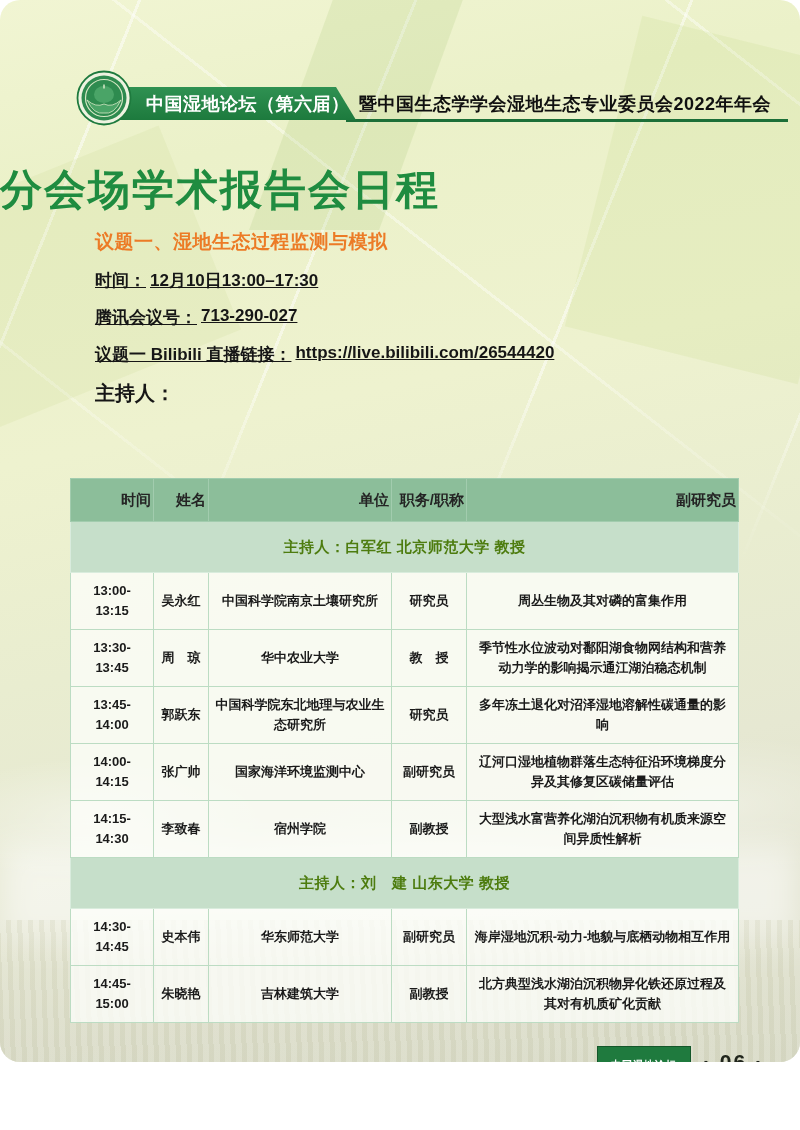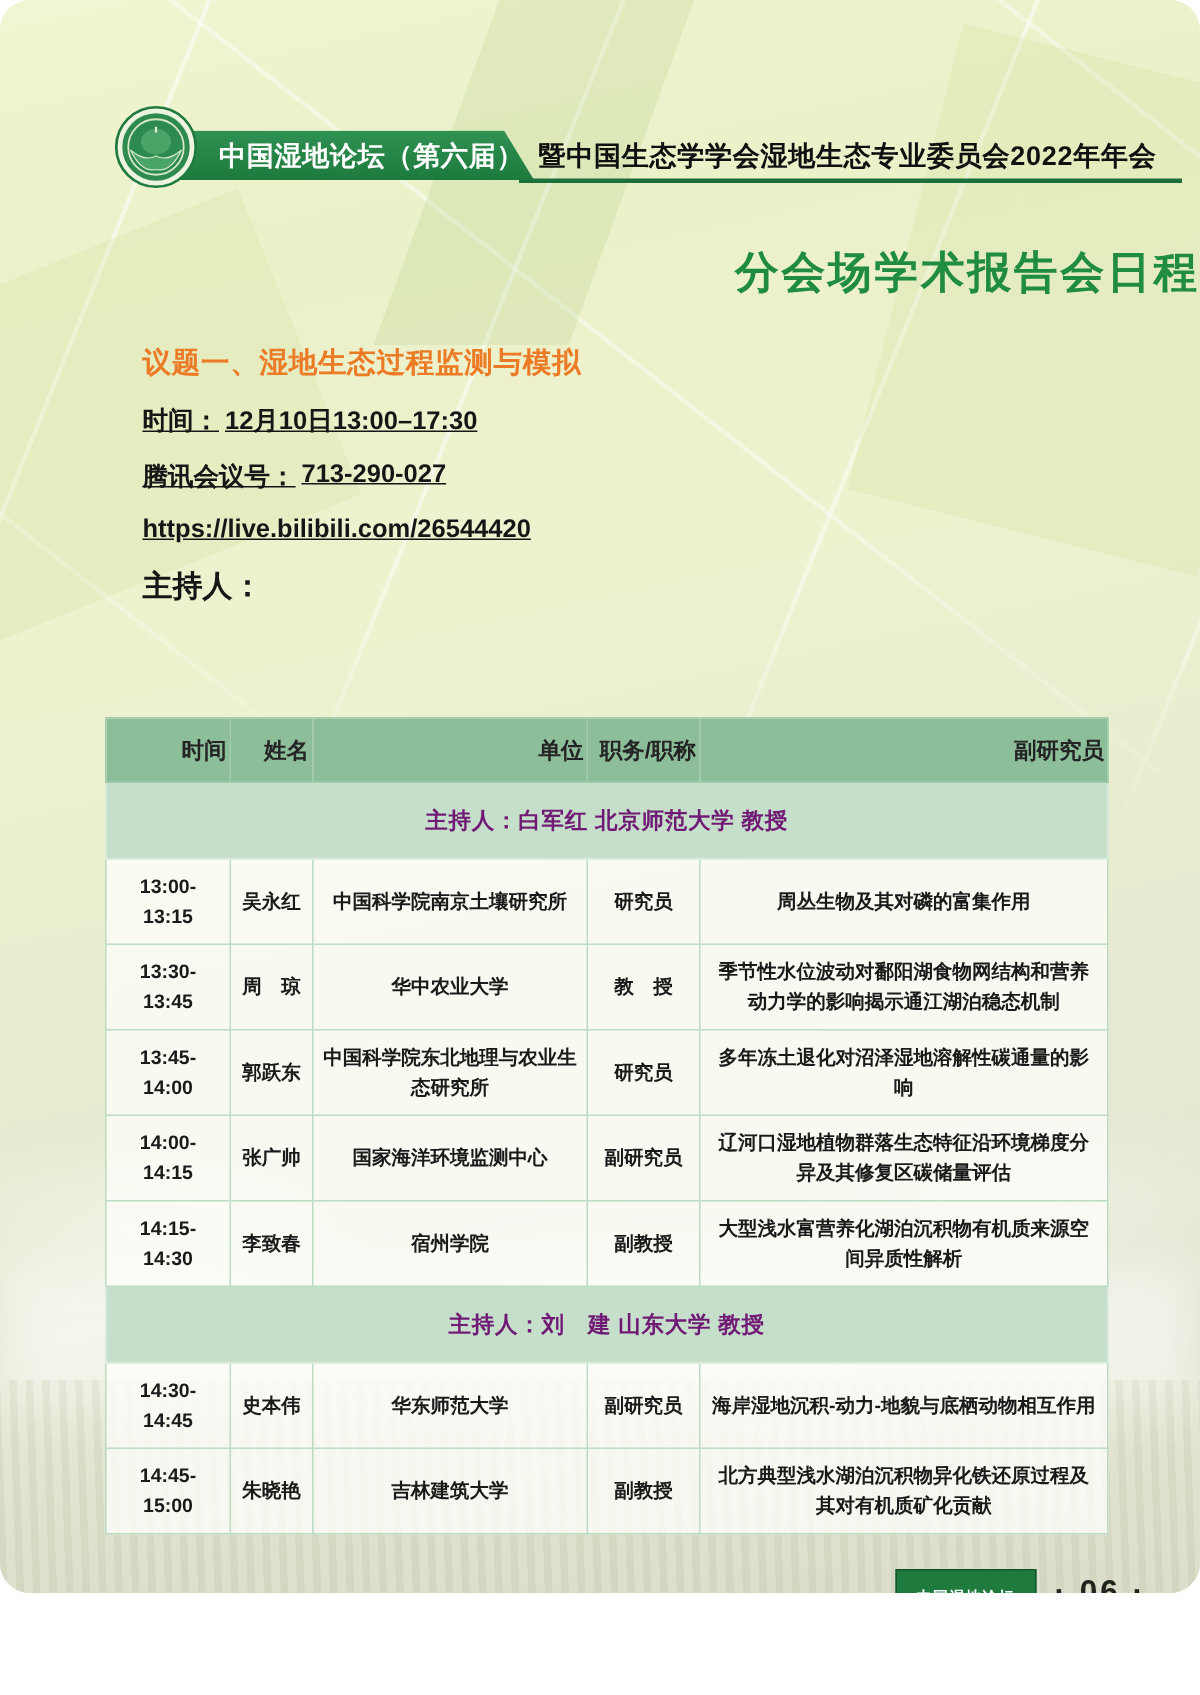--- a/index.html
+++ b/index.html
@@ -50,43 +50,43 @@
   }
   .band-text{color:#fff;font-size:18px;font-weight:800;letter-spacing:.5px;white-space:nowrap;}
   .header-subtitle{
     position:absolute;left:359px;top:92px;z-index:2;
     font-size:18px;font-weight:800;color:#101010;letter-spacing:.5px;white-space:nowrap;
   }
   .header-rule{position:absolute;left:346px;right:12px;top:119px;height:3px;background:#1c6f38;z-index:1;}
 
   
   .page-title{
-    position:absolute;left:0;right:0;top:162px;text-align:right;
-    font-size:29px;font-weight:800;color:#1f8c40;letter-spacing:2px;
+    position:absolute;left:0;right:0;top:162px;text-align:left;
+    font-size:42px;font-weight:800;color:#1f8c40;letter-spacing:2px;
   }
   .session{position:absolute;left:95px;top:229px;right:55px;color:#161616;}
   .topic-heading{font-size:19px;font-weight:800;color:#ec7b26;margin-bottom:14px;letter-spacing:.5px;}
   .info-line{font-size:17px;font-weight:700;margin-bottom:14px;display:flex;white-space:nowrap;text-decoration:underline;}
   .info-line .lbl{margin-right:4px;}
   .hosts{display:flex;font-size:20px;font-weight:700;margin-top:2px;}
   .hosts .lbl{white-space:nowrap;}
   .host-item{margin-bottom:13px;white-space:nowrap;}
 
   
   .schedule{
     position:absolute;left:70px;top:478px;width:668px;
     border-collapse:collapse;table-layout:fixed;
   }
   .schedule th{
     background:#8cbe9a;height:42px;font-size:15px;font-weight:800;color:#242424;
     border:1px solid #a2ccae;text-align:right;vertical-align:middle;padding:0 2px;
   }
   .schedule td{vertical-align:middle;text-align:center;}
   .schedule tr.host-row td{
-    background:#c6dfca;height:48px;font-size:15px;font-weight:800;color:#701a75;
+    background:#c6dfca;height:48px;font-size:15px;font-weight:800;color:#4d7c0f;
     border:1px solid #d9ecdd;letter-spacing:.5px;
   }
   .schedule tr.data-row td{
     background:rgba(253,254,250,.78);height:50px;
     border:1px solid #bcdcc3;font-size:13px;font-weight:700;color:#1a1a1a;
     padding:3px 6px;line-height:1.55;
   }
 
   
   .footer{
@@ -138,20 +138,21 @@
 
     <div class="info-line">
       <span class="lbl">时间：</span>
       <span>12月10日13:00–17:30</span>
     </div>
     <div class="info-line">
       <span class="lbl">腾讯会议号：</span>
       <span>713-290-027</span>
     </div>
     <div class="info-line">
+      <span class="lbl">议题一 Bilibili 直播链接：</span>
       <span>https://live.bilibili.com/26544420</span>
     </div>
 
     <div class="hosts">
       <span class="lbl">主持人：</span>
     </div>
   </div>
 
   <table class="schedule">
     <colgroup>

